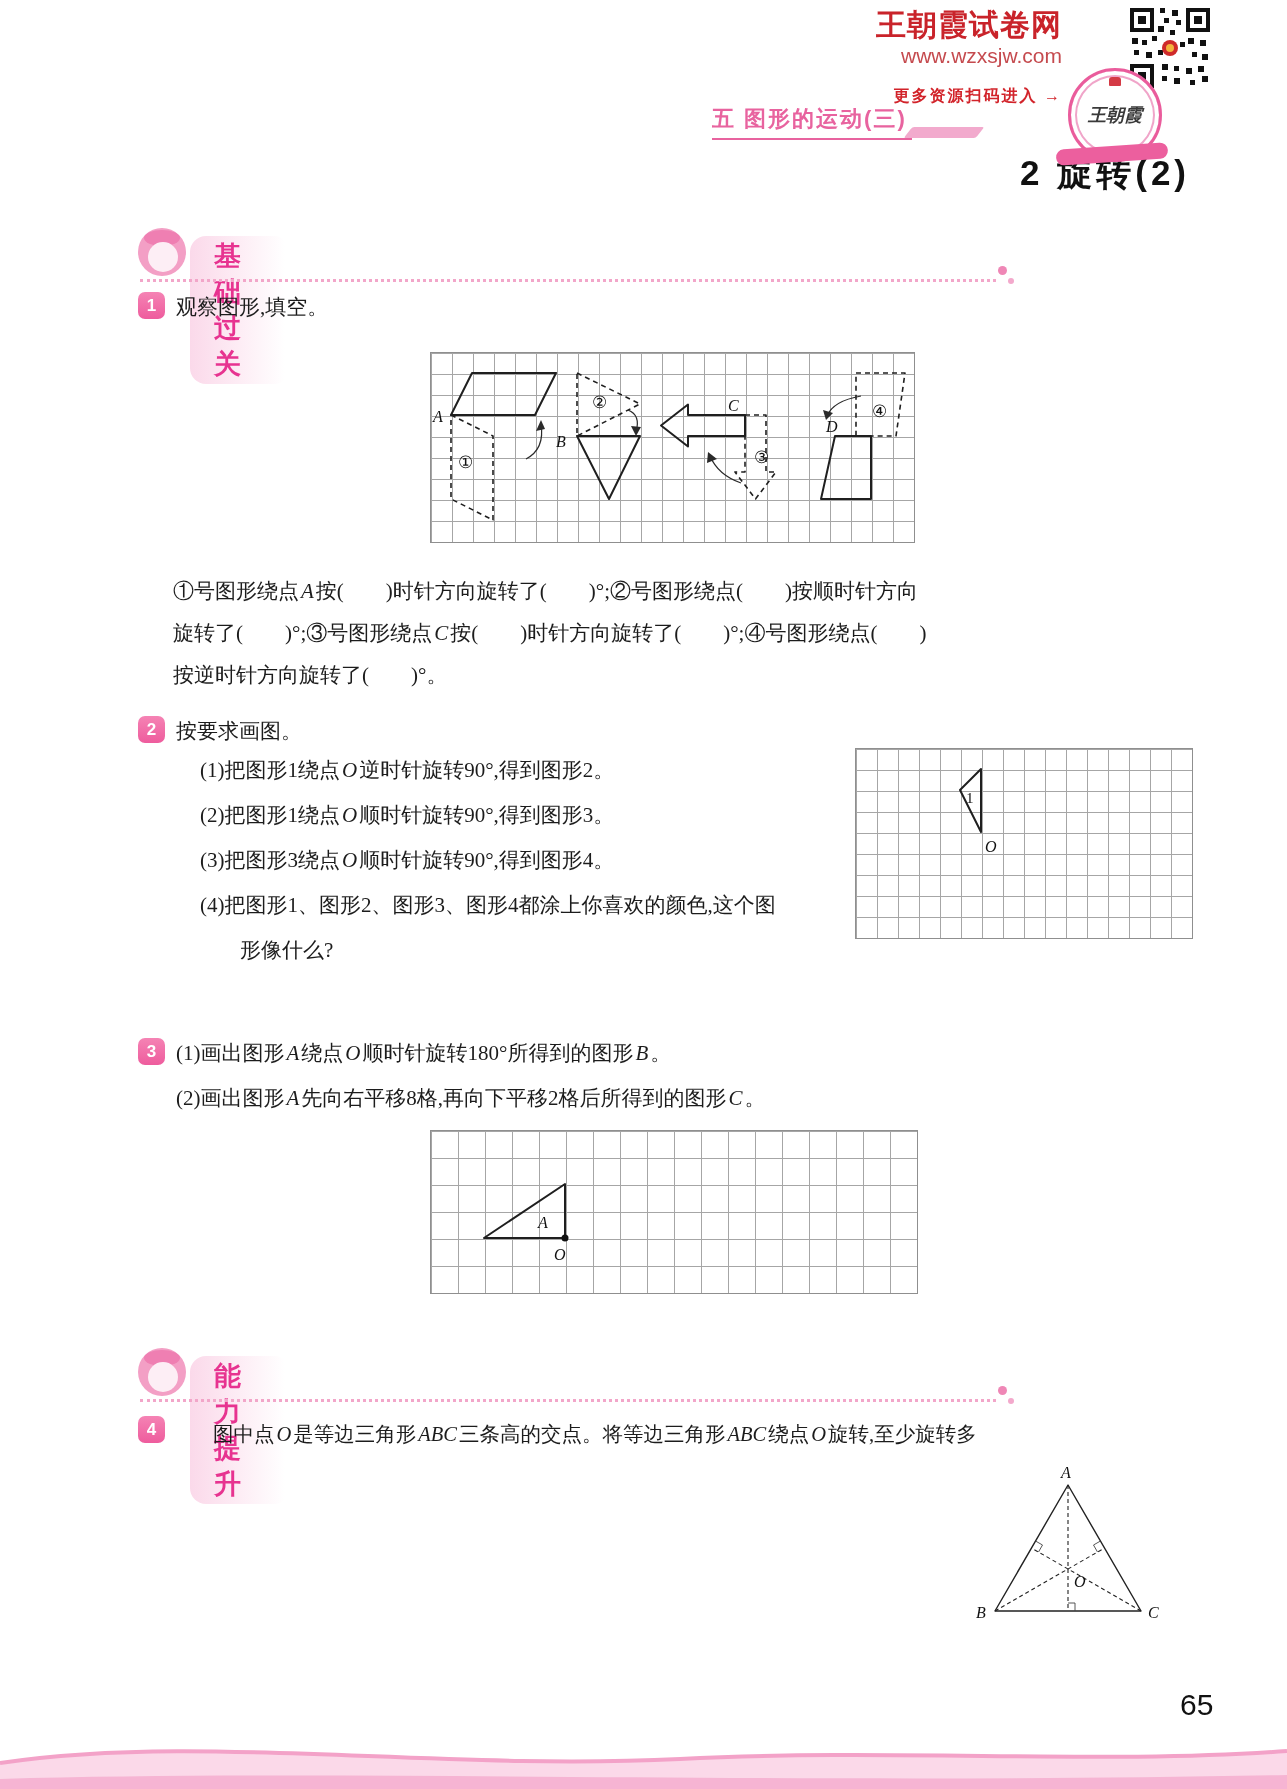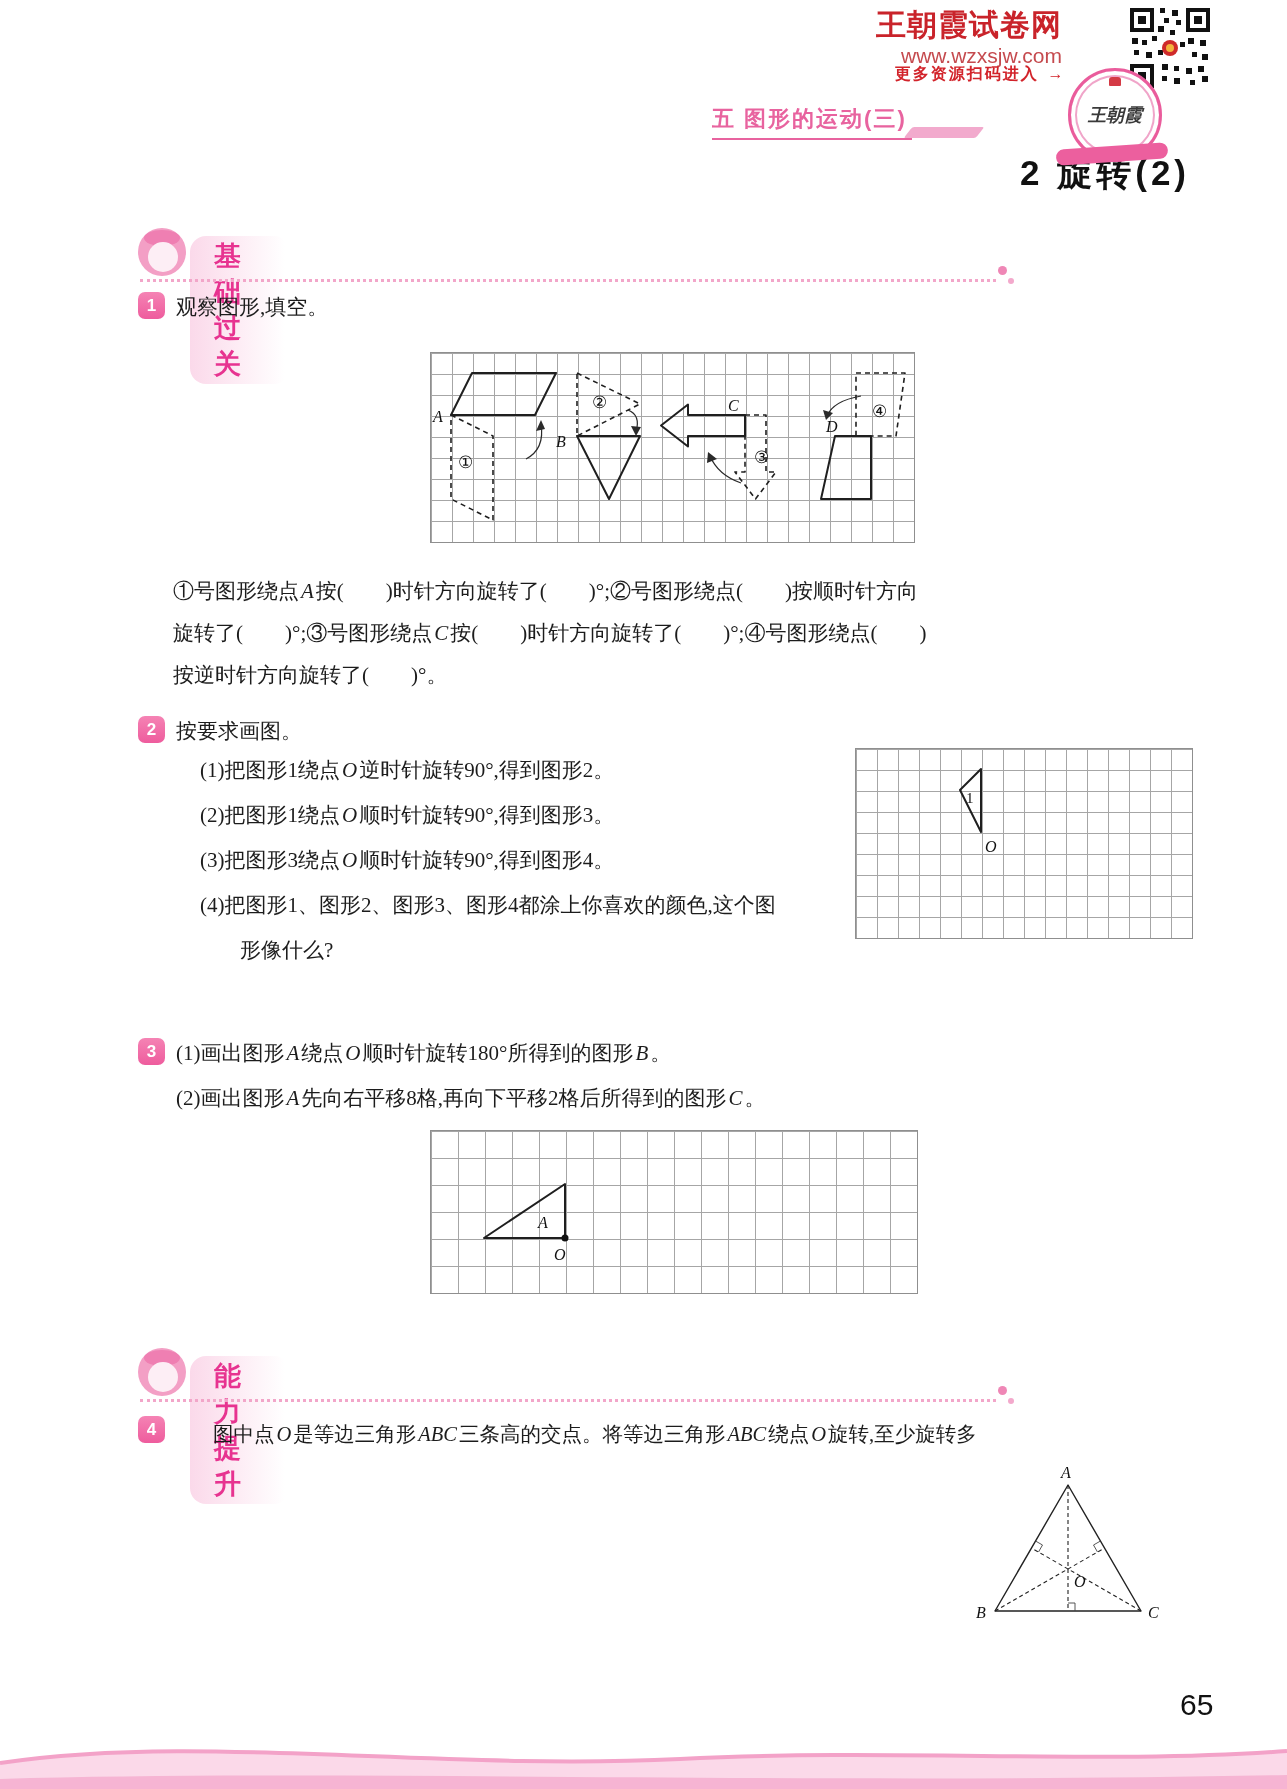--- a/index.html
+++ b/index.html
@@ -2,21 +2,21 @@
 <html><head>
 <meta charset="utf-8">
 <style>
   html,body{margin:0;padding:0;background:#e9e9e9;}
   .page{position:relative;width:1287px;height:1789px;background:#ffffff;margin:0 auto;overflow:hidden;
         font-family:"Liberation Serif","DejaVu Serif",serif;color:#1c1c1c;}
   
   .brand-text{position:absolute;left:790px;top:8px;width:272px;text-align:right;line-height:1.1;}
   .brand-site{font-family:"Liberation Sans","DejaVu Sans",sans-serif;font-weight:bold;font-size:30px;color:#c9232a;letter-spacing:1px;text-align:right;}
   .brand-url{font-family:"Liberation Sans","DejaVu Sans",sans-serif;font-size:21px;color:#c54a4e;margin-top:3px;}
-  .brand-scan{font-family:Liberation Mono, monospace;font-weight:bold;font-size:16px;color:#d2232a;letter-spacing:2px;margin-top:0;}
+  .brand-scan{font-family:Liberation Sans, sans-serif;font-weight:bold;font-size:16px;color:#d2232a;letter-spacing:2px;margin-top:20px;}
   .qr{position:absolute;left:1128px;top:6px;width:84px;height:84px;}
   .stamp{position:absolute;left:1068px;top:68px;width:88px;height:88px;border-radius:50%;
          border:3px solid #ea5c9c;background:#fff;z-index:5;
          box-shadow:inset 0 0 0 4px #fff, inset 0 0 0 6px #f0a5c9;
          display:flex;align-items:center;justify-content:center;}
   .stamp-text{font-family:"Liberation Serif",serif;font-style:italic;font-weight:bold;font-size:18px;color:#3a3a3a;}
   .stamp-crown{position:absolute;left:38px;top:6px;width:12px;height:9px;background:#d43a45;border-radius:3px 3px 1px 1px;}
   .stamp-ribbon{position:absolute;left:1056px;top:146px;width:112px;height:16px;background:#ec5f9e;border-radius:8px;transform:rotate(-4deg);z-index:6;}
   
   .tab{position:absolute;left:712px;top:104px;width:210px;font-family:"Liberation Sans","DejaVu Sans",sans-serif;

